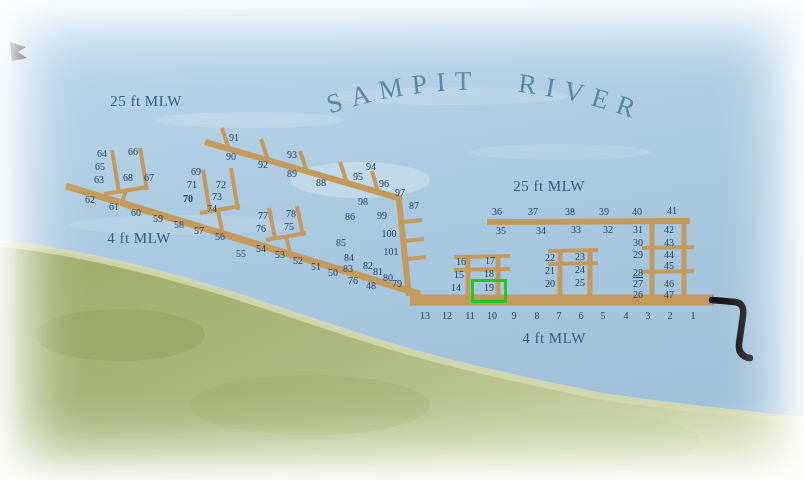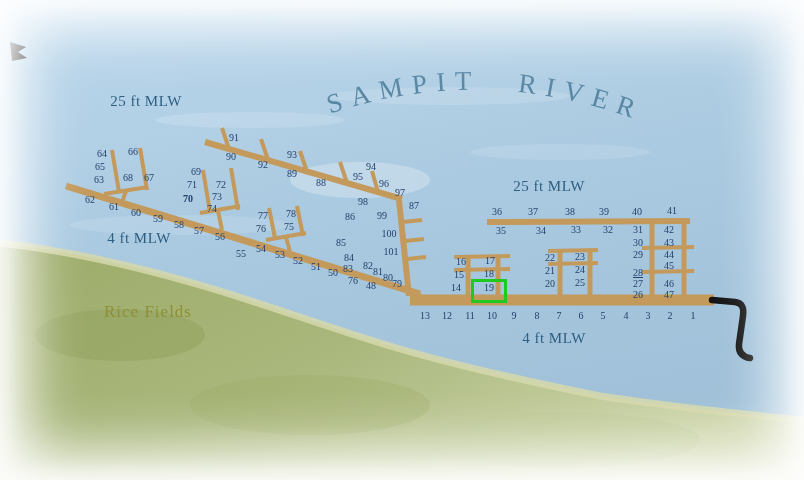--- a/index.html
+++ b/index.html
@@ -140,21 +140,20 @@
 
     <path d="M712,300 L735,302 C743,303 744,309 743,316 L739,344 C738,353 743,357 750,358" fill="none" stroke="#151515" stroke-width="6.5" stroke-linecap="round" stroke-linejoin="round"></path>
 
     <polygon points="10,42 26,47 18,52 27,58 12,61" fill="#151515"></polygon>
   </svg>
 
   <div class="maplabel" style="left:146px; top:101px;">25 ft MLW</div>
   <div class="maplabel" style="left:549px; top:186px;">25 ft MLW</div>
   <div class="maplabel" style="left:139px; top:238px;">4 ft MLW</div>
   <div class="maplabel" style="left:554px; top:338px;">4 ft MLW</div>
-  <div class="maplabel land-label" style="left:148px; top:312px;">Rice Fields</div>
 
   <div class="slip-layer">
       <div class="slip" style="left: 693px; top: 316px; color: rgb(36, 65, 107);">1</div>
       <div class="slip" style="left: 670px; top: 316px; color: rgb(36, 65, 107);">2</div>
       <div class="slip" style="left: 648px; top: 316px; color: rgb(36, 65, 107);">3</div>
       <div class="slip" style="left: 626px; top: 316px; color: rgb(36, 65, 107);">4</div>
       <div class="slip" style="left: 603px; top: 316px; color: rgb(36, 65, 107);">5</div>
       <div class="slip" style="left: 581px; top: 316px; color: rgb(36, 65, 107);">6</div>
       <div class="slip" style="left: 559px; top: 316px; color: rgb(36, 65, 107);">7</div>
       <div class="slip" style="left: 537px; top: 316px; color: rgb(36, 65, 107);">8</div>

